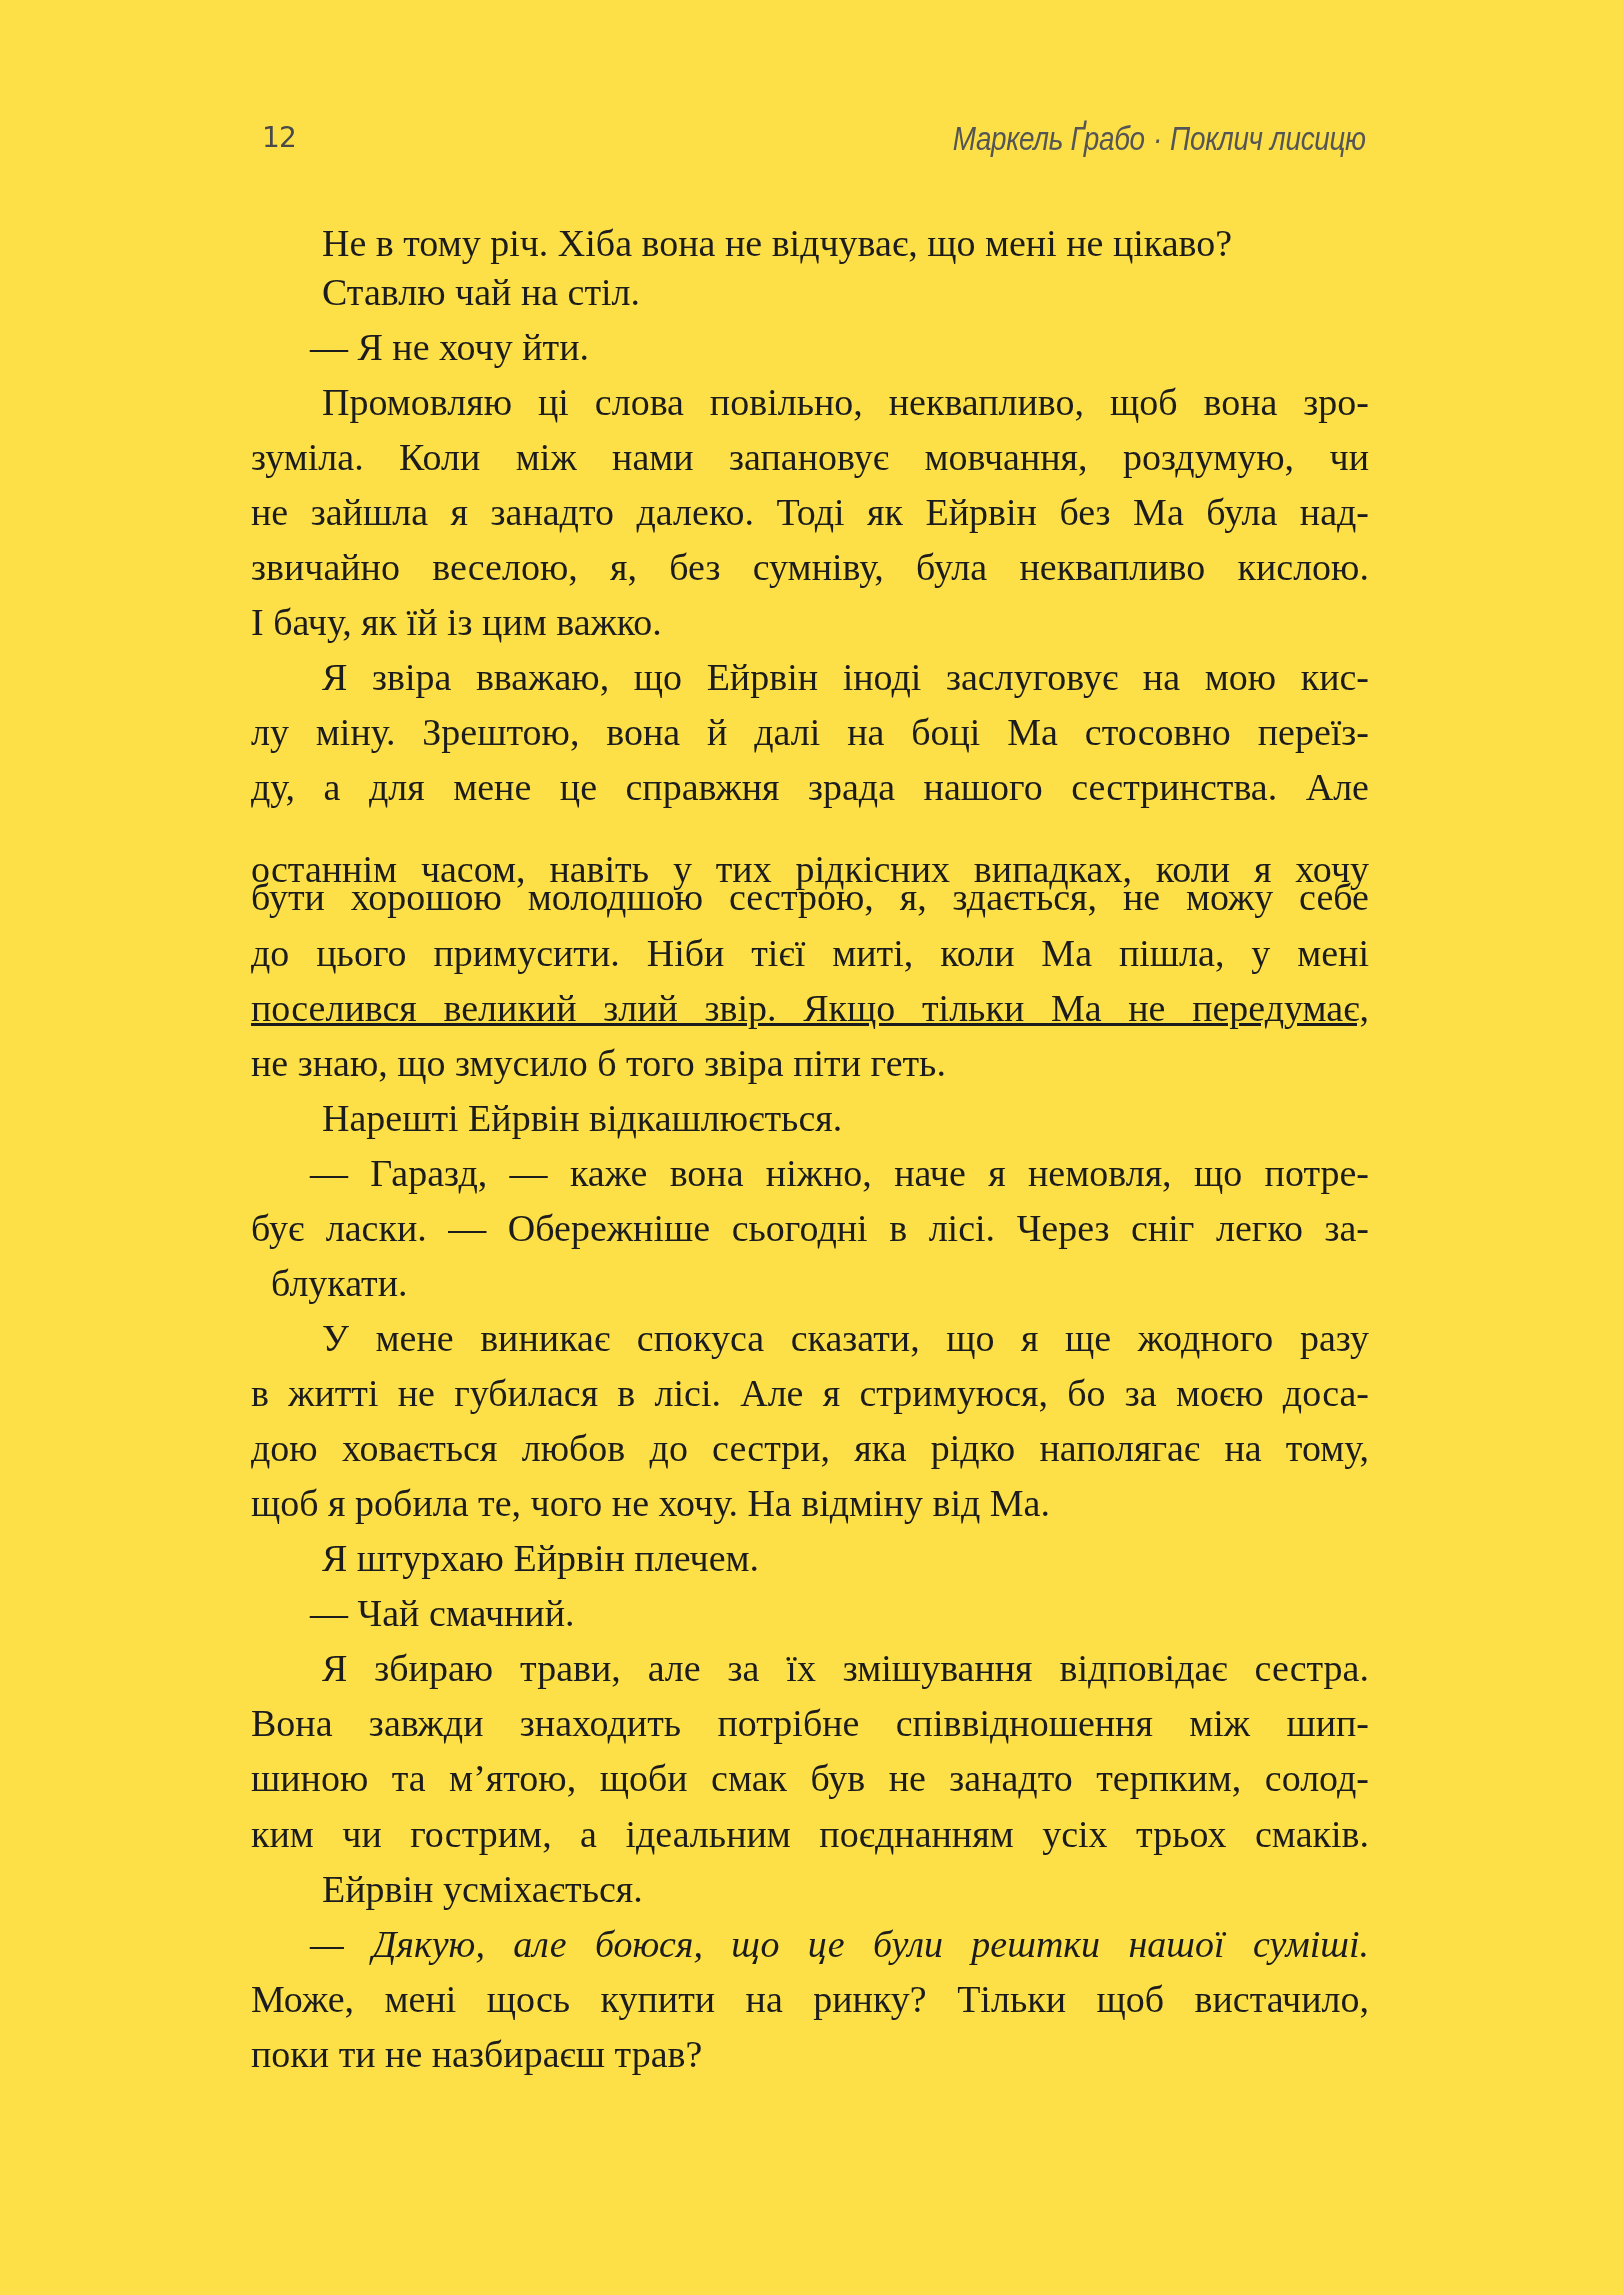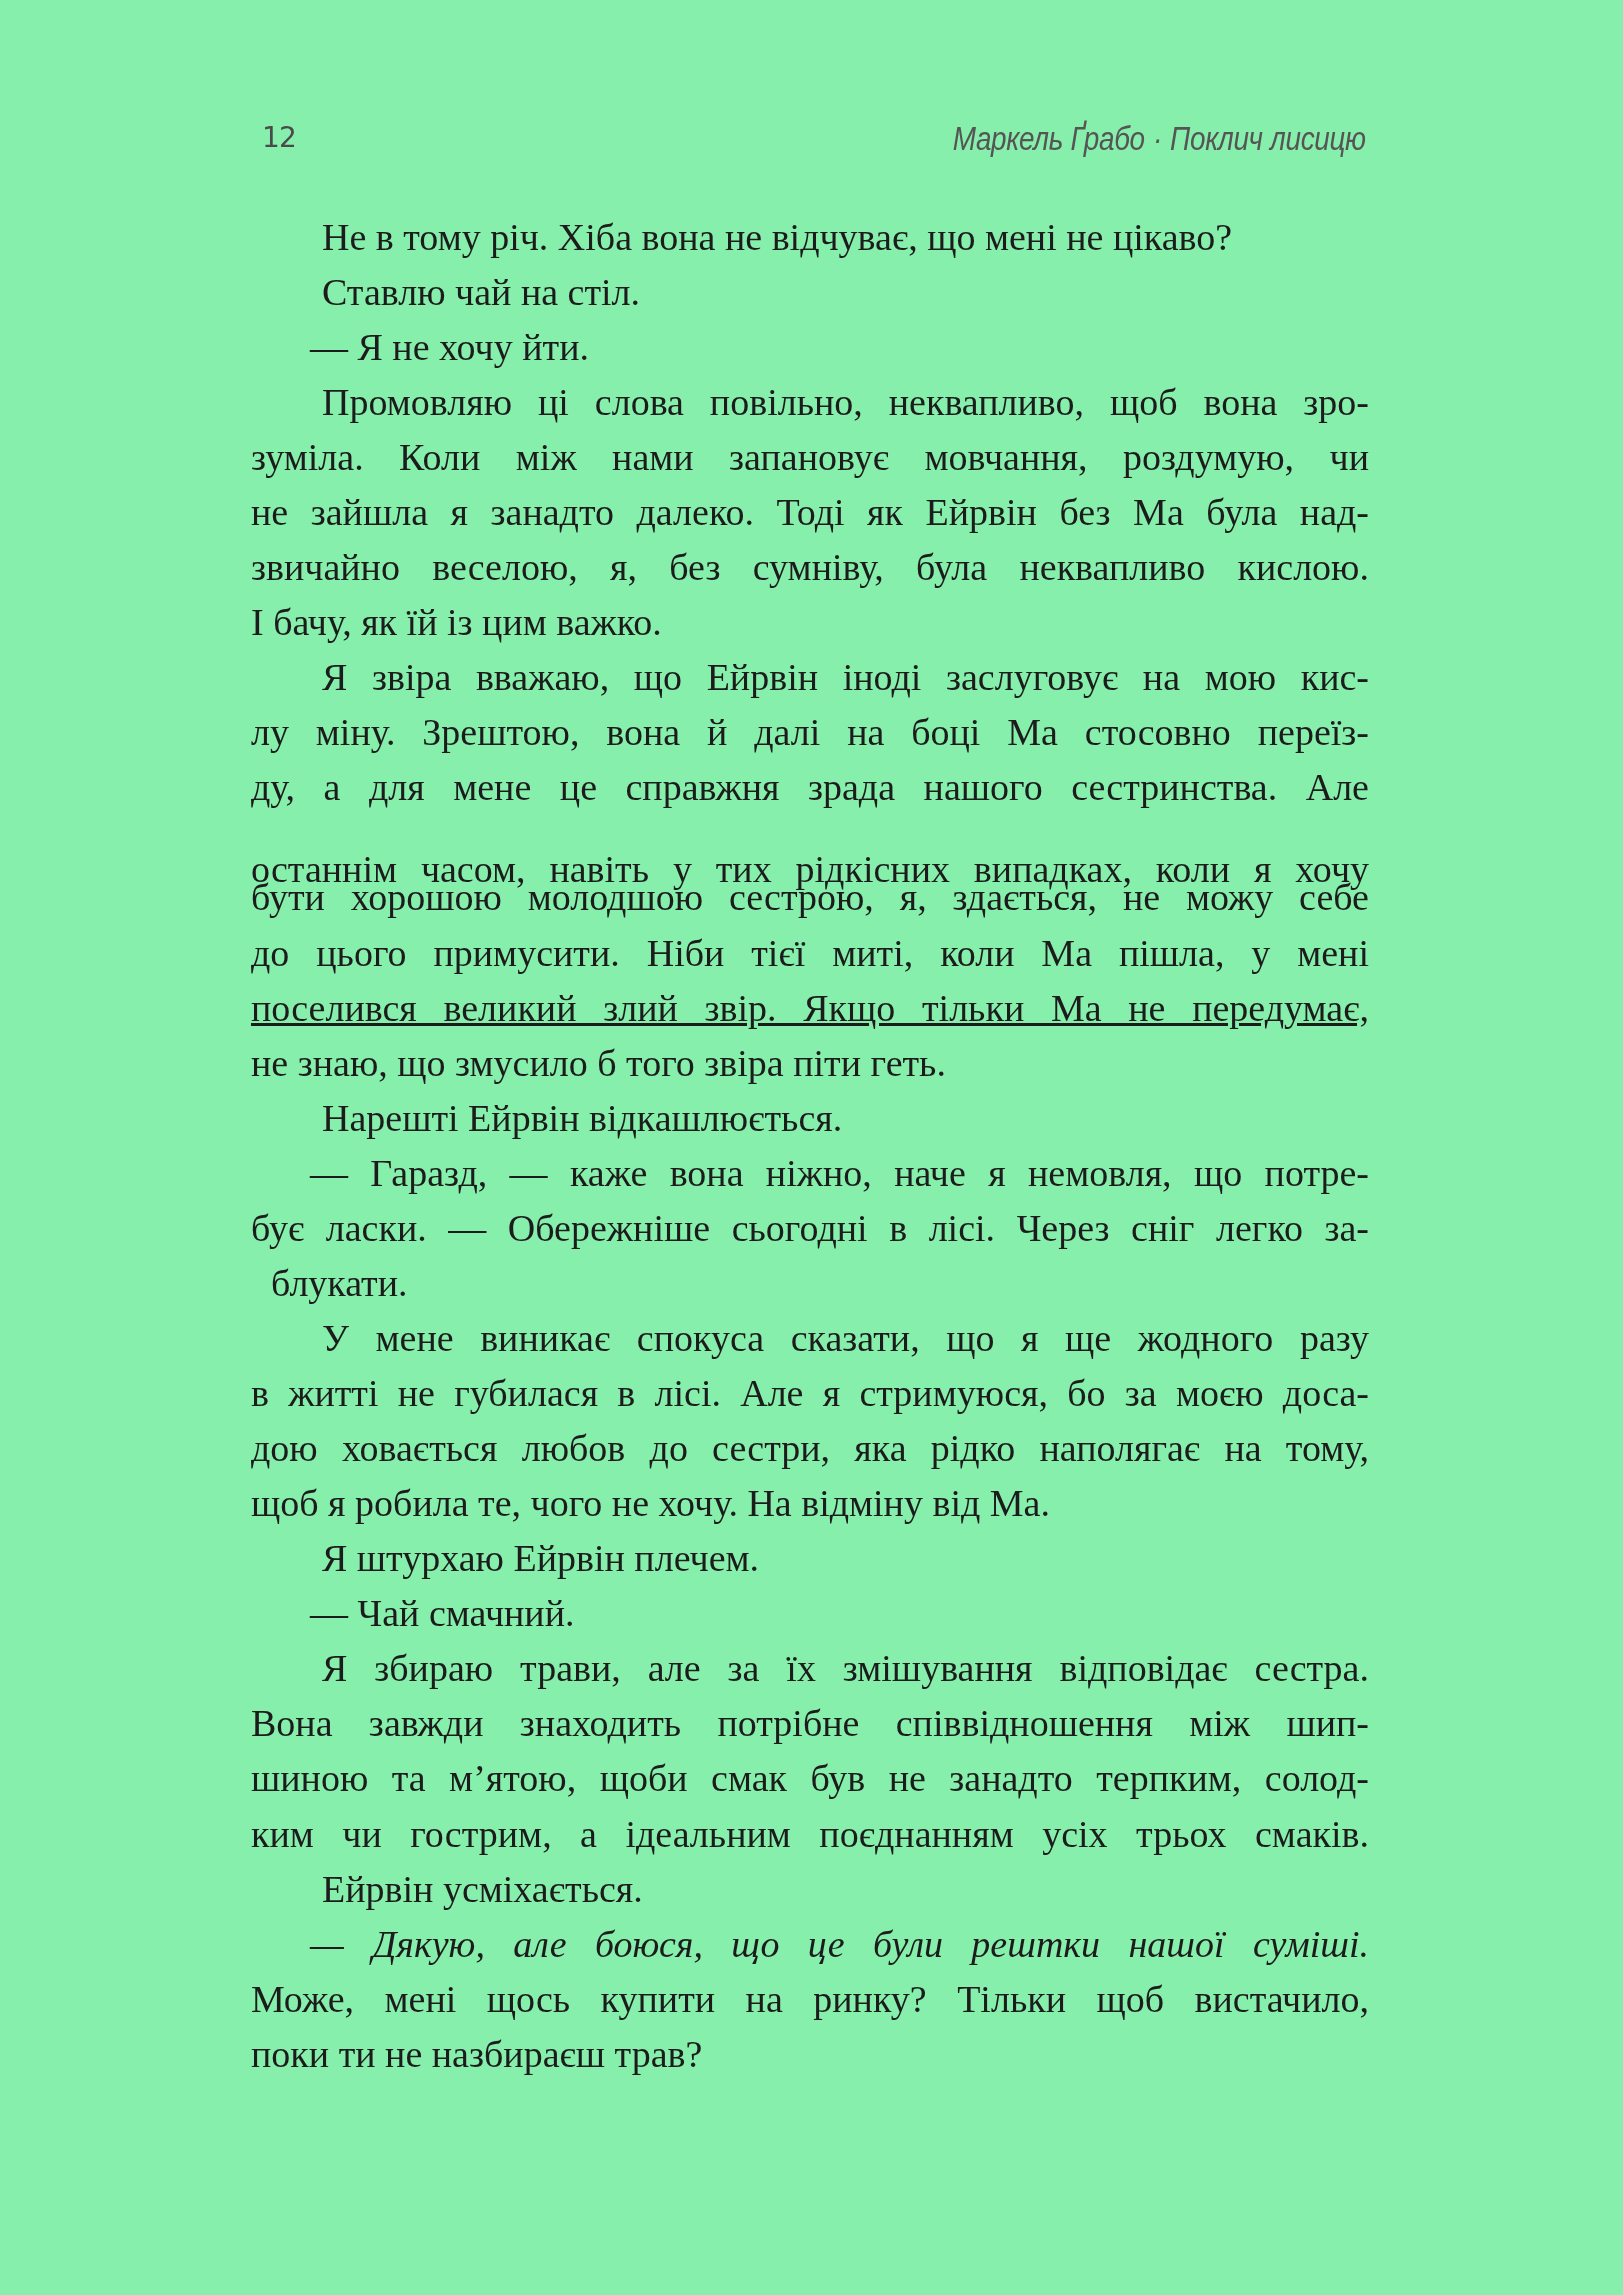--- a/index.html
+++ b/index.html
@@ -1,17 +1,17 @@
 <!DOCTYPE html>
 <html style="font-size:13.5px"><head>
 <meta charset="utf-8">
 <style>
   html, body { margin: 0; padding: 0; background: #ffffff; }
   body { width: 1624px; height: 2295px; position: relative; overflow: hidden; }
-  .page { position: absolute; left: 0; top: 0; width: 1624px; height: 2295px; background: #86efac; }
+  .page { position: absolute; left: 0; top: 0; width: 1624px; height: 2295px; background: #fde047; }
   .running-head { position: absolute; top: 117px; left: 262px; width: 1104px; height: 42px; }
   .page-number {
     position: absolute; left: 0; top: 0;
     font-family: "DejaVu Sans", sans-serif; font-size: 28px; line-height: 42px;
     color: #4a4a4a; letter-spacing: -0.8px;
   }
   .running-title {
     position: absolute; right: 0; top: 0;
     font-family: "Liberation Sans", sans-serif; font-style: italic;
     font-size: 34px; line-height: 42px; color: #555555; letter-spacing: -0.4px;
@@ -32,21 +32,21 @@
 </head>
 <body>
 
 <div class="page">
   <div class="running-head">
     <span class="page-number">12</span>
     <span class="running-title"><span>Маркель Ґрабо</span><span class="sep">·</span><span>Поклич лисицю</span></span>
   </div>
 
   <div class="body-text" id="body-text">
-      <div class="line indent last" style="top: 210px; text-align: right;">Не в тому річ. Хіба вона не відчуває, що мені не цікаво?</div>
+      <div class="line indent last" style="top: 216px; text-align: right;">Не в тому річ. Хіба вона не відчуває, що мені не цікаво?</div>
       <div class="line indent last" style="top: 265px;">Ставлю чай на стіл.</div>
       <div class="line dash last" style="top: 320px;">— Я не хочу йти.</div>
       <div class="line indent" style="top: 375px;"><span style="word-spacing: 0px;">Промовляю ці слова повільно, неквапливо, щоб вона зро-</span></div>
       <div class="line " style="top: 430px;"><span style="word-spacing: 0px;">зуміла. Коли між нами запановує мовчання, роздумую, чи</span></div>
       <div class="line " style="top: 485px;"><span style="word-spacing: 0px;">не зайшла я занадто далеко. Тоді як Ейрвін без Ма була над-</span></div>
       <div class="line " style="top: 540px;"><span style="word-spacing: 0px;">звичайно веселою, я, без сумніву, була неквапливо кислою.</span></div>
       <div class="line last" style="top: 595px;">І бачу, як їй із цим важко.</div>
       <div class="line indent" style="top: 650px;"><span style="word-spacing: 0px;">Я звіра вважаю, що Ейрвін іноді заслуговує на мою кис-</span></div>
       <div class="line " style="top: 705px;"><span style="word-spacing: 0px;">лу міну. Зрештою, вона й далі на боці Ма стосовно переїз-</span></div>
       <div class="line " style="top: 760px;"><span style="word-spacing: 0px;">ду, а для мене це справжня зрада нашого сестринства. Але</span></div>

